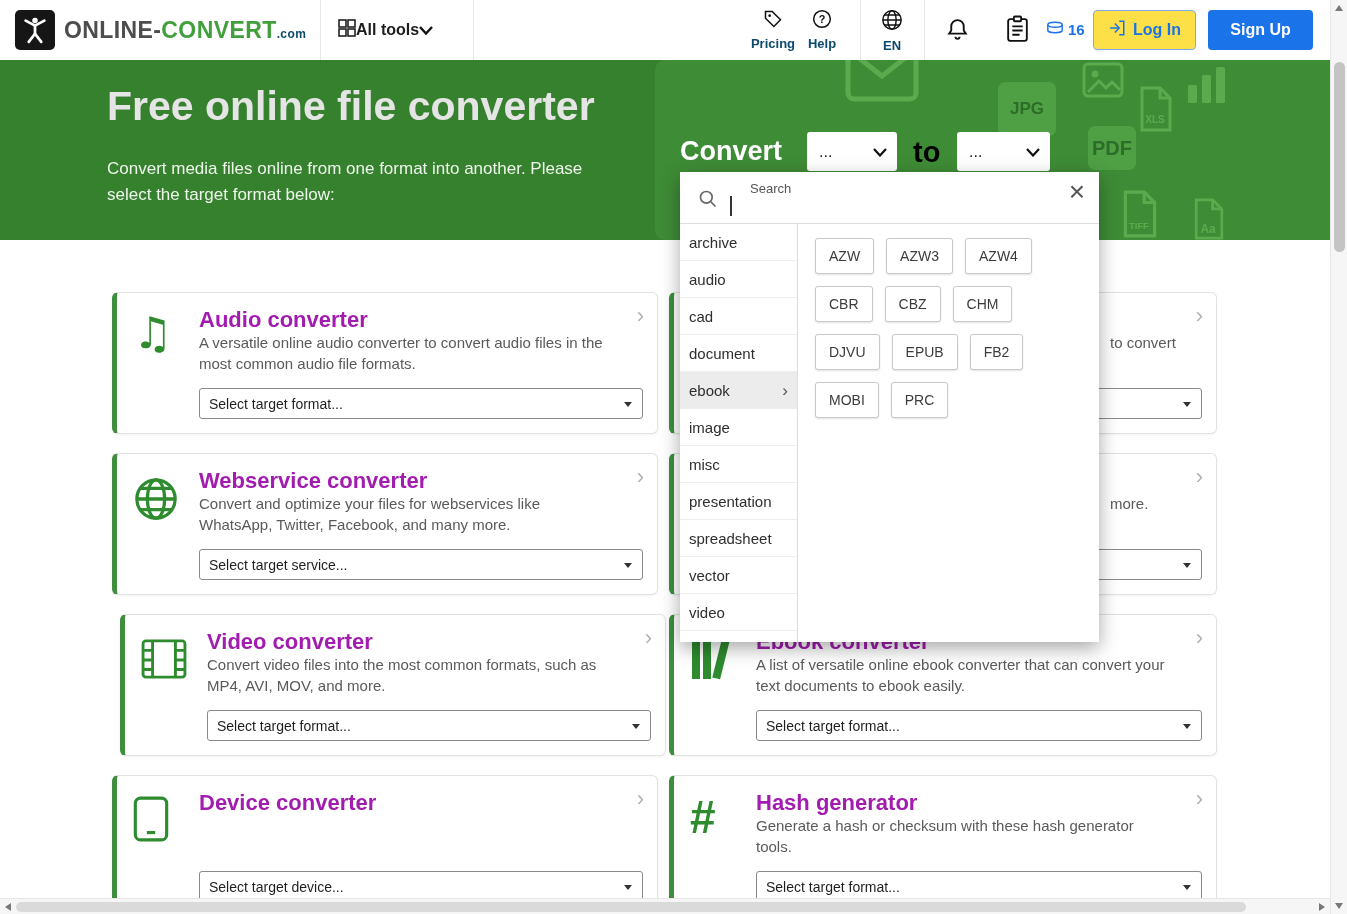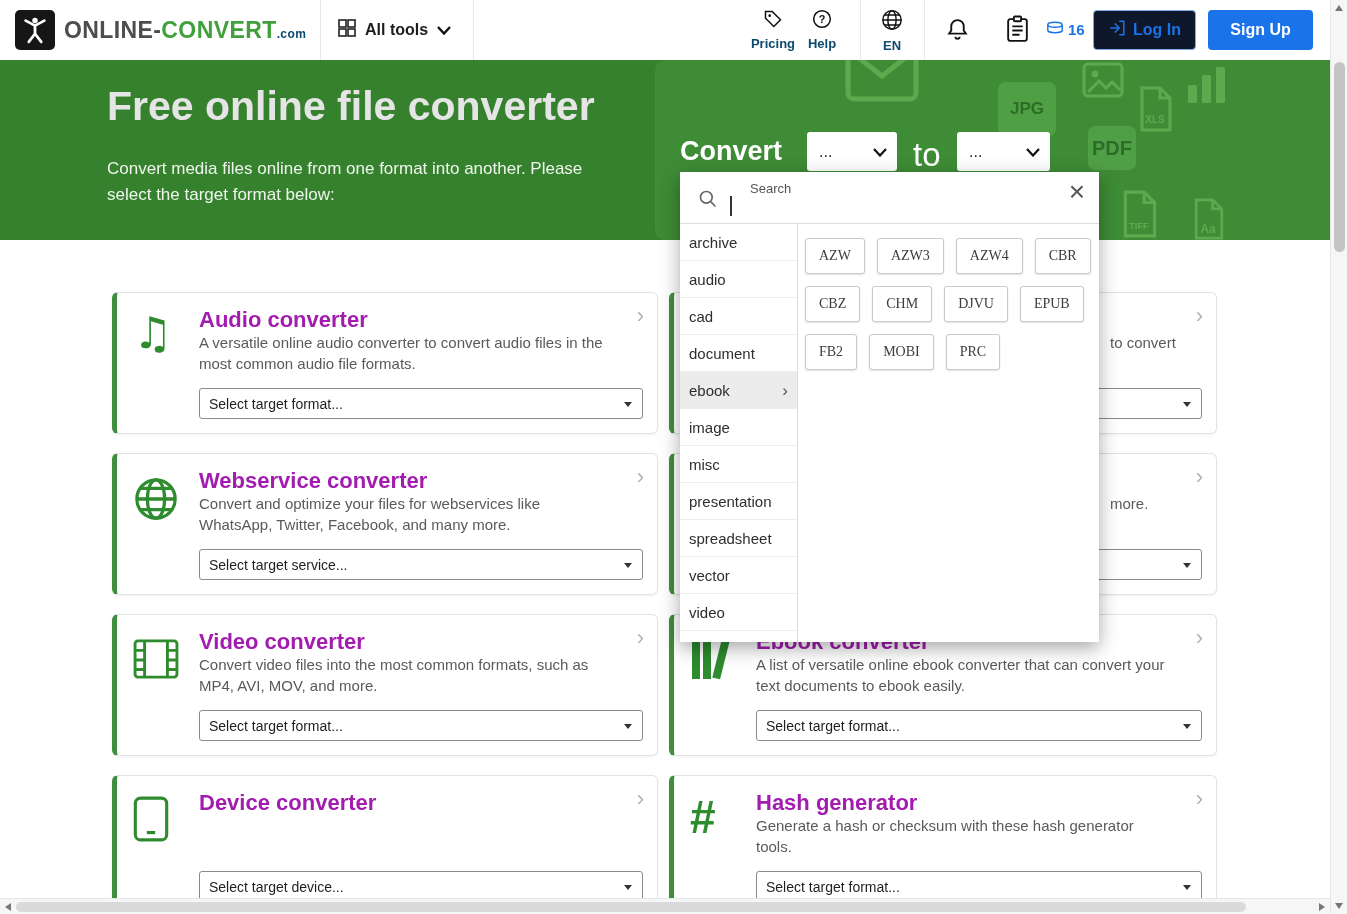--- a/index.html
+++ b/index.html
@@ -8,54 +8,54 @@
 
   
   .hdr { position:absolute; left:0; top:0; width:1347px; height:60px; background:#fff; z-index:60; }
   .logo { position:absolute; left:15px; top:0; height:60px; width:300px; cursor:pointer; }
   .logo-box { position:absolute; left:0; top:10px; width:40px; height:40px; background:#161616; border-radius:5px; display:flex; align-items:center; justify-content:center; }
   .brand { position:absolute; left:49px; top:17px; font-size:23px; font-weight:bold; letter-spacing:.4px; white-space:nowrap; }
   .brand .b1 { color:#4d4d4d; }
   .brand .b2 { color:#42a03c; }
   .brand .b3 { font-size:12px; color:#0c4a6e; }
   .vsep { position:absolute; top:0; width:1px; height:60px; background:#e8e8e8; }
-  .alltools { position:absolute; left:338px; top:0; height:60px; display:flex; align-items:center; gap:9px; cursor:pointer; }
+  .alltools { position:absolute; left:338px; top:0; height:60px; display:flex; align-items:center; cursor:pointer; }
   .alltools .lbl { font-size:16px; font-weight:bold; color:#1d1d1d; }
   .hitem { position:absolute; top:9px; display:flex; flex-direction:column; align-items:center; gap:3px; cursor:pointer; }
   .hitem .lbl { font-size:13px; font-weight:bold; color:#0c4a6e; }
   .iconbtn { position:absolute; cursor:pointer; }
   .credits { position:absolute; left:1046px; top:20px; display:flex; align-items:center; gap:4px; color:#1a73e8; font-weight:bold; font-size:15px; cursor:pointer; }
-  .btn-login { position:absolute; left:1093px; top:10px; width:103px; height:40px; border:1px solid #7ea9e8; border-radius:4px; background:#0f172a; color:#1a73e8; font-weight:bold; font-size:16px; display:flex; align-items:center; justify-content:center; gap:7px; cursor:pointer; }
+  .btn-login { position:absolute; left:1093px; top:10px; width:103px; height:40px; border:1px solid #7ea9e8; border-radius:4px; background:#fde047; color:#1a73e8; font-weight:bold; font-size:16px; display:flex; align-items:center; justify-content:center; gap:7px; cursor:pointer; }
   .btn-signup { position:absolute; left:1208px; top:10px; width:105px; height:40px; border:none; border-radius:4px; background:#1a73e8; color:#fff; font-weight:bold; font-size:16px; display:flex; align-items:center; justify-content:center; cursor:pointer; }
 
   
   .hero { position:absolute; left:0; top:60px; width:1347px; height:180px; background:#36812e; overflow:hidden; }
   .hero-light { position:absolute; left:655px; top:0; width:692px; height:180px; background:#3e8c36; border-radius:10px 0 0 10px; }
   .hero-title { position:absolute; left:107px; top:23px; font-size:41px; font-weight:bold; color:#e5e5e5; }
   .hero-sub { position:absolute; left:107px; top:96px; width:505px; font-size:17px; line-height:26px; color:#eef6ec; }
   .cv-label { position:absolute; left:680px; top:76px; font-size:27px; font-weight:bold; color:#fff; }
-  .cv-to { position:absolute; left:913px; top:76px; font-size:33px; font-weight:normal; color:#ffffff; }
+  .cv-to { position:absolute; left:913px; top:76px; font-size:29px; font-weight:bold; color:#000000; }
   .hero-select { position:absolute; top:72px; height:39px; background:#fff; border-radius:3px; display:flex; align-items:center; justify-content:space-between; padding:0 10px 0 12px; font-size:16px; color:#222; cursor:pointer; }
   .hs-from { left:807px; width:90px; }
   .hs-to { left:957px; width:93px; }
   .decor { position:absolute; color:#5bab4e; }
   .badge { position:absolute; background:#4f9f45; color:#2c6d27; font-weight:bold; border-radius:7px; display:flex; align-items:center; justify-content:center; }
 
   
   .panel { position:absolute; left:680px; top:172px; width:419px; height:470px; background:#fff; box-shadow:0 6px 18px rgba(0,0,0,.35); z-index:50; }
   .psearch { position:absolute; left:0; top:0; width:100%; height:52px; border-bottom:1px solid #ddd; cursor:text; }
   .psearch .mag { position:absolute; left:18px; top:17px; }
   .psearch .slabel { position:absolute; left:70px; top:9px; font-size:13px; color:#555; }
   .caret { position:absolute; left:50px; top:24px; width:2px; height:20px; background:#333; }
   .pclose { position:absolute; right:14px; top:6px; font-size:28px; color:#555; cursor:pointer; line-height:1; }
   .plist { position:absolute; left:0; top:52px; width:118px; bottom:0; border-right:1px solid #ddd; background:#fff; }
   .cat { position:relative; height:37px; line-height:37px; padding-left:9px; font-size:15px; color:#2e2e2e; border-bottom:1px solid #ededed; cursor:pointer; }
   .cat.sel { background:#ececec; }
   .cat .cchev { position:absolute; right:9px; top:0; color:#555; font-size:17px; }
-  .pformats { position:absolute; left:119px; top:52px; right:0; bottom:0; padding:8px 0; display:flex; flex-wrap:wrap; align-content:flex-start;font-family:Liberation Serif, serif; }
+  .pformats { position:absolute; left:119px; top:52px; right:0; bottom:0; padding:8px 10px; display:flex; flex-wrap:wrap; align-content:flex-start; }
   .fmt { margin:6px; padding:10px 13px; border:1px solid #c9c9c9; border-radius:3px; background:#fff; font-size:14px; color:#3c3c3c; box-shadow:0 1px 2px rgba(0,0,0,.12); cursor:pointer; font-family:inherit; line-height:1; }
 
   
   .card { position:absolute; width:546px; height:142px; background:#fff; border:1px solid #e2e2e2; border-left:5px solid #3e8e3e; border-radius:6px; box-shadow:0 1px 3px rgba(0,0,0,.05); }
   .card.rcol { width:548px; }
   .cicon { position:absolute; left:16px; top:18px; width:56px; height:56px; color:#2e8b2e; }
   .glyph-note { font-size:44px; line-height:1; font-family:"DejaVu Sans", sans-serif; color:#2e8b2e; }
   .glyph-hash { font-size:46px; line-height:1; font-weight:bold; color:#2e8b2e; }
   .ctitle { position:absolute; left:82px; top:14px; font-size:22px; font-weight:bold; color:#a21caf; }
   .cdesc { position:absolute; left:82px; top:39px; width:414px; font-size:15px; line-height:21px; color:#5a5a5a; }
@@ -170,21 +170,21 @@
     </span>
     <div class="ctitle">Webservice converter</div>
     <div class="cdesc">Convert and optimize your files for webservices like WhatsApp, Twitter, Facebook, and many more.</div>
     <div class="cchev2">›</div>
     <div class="cselect">
         <span>Select target service...</span>
         <span class="selarrow"></span>
       </div>
   </div>
 
-  <div class="card" style="left:112px; top:614px;padding-left:43px;">
+  <div class="card" style="left:120px; top:614px;padding-left:43px;">
     <span class="cicon" style="top:24px;">
       <svg width="46" height="40" viewBox="0 0 48 42" fill="none" stroke="#2e8b2e" stroke-width="3">
           <rect x="2" y="2" width="44" height="38" rx="3"></rect>
           <path d="M12 2 v38 M36 2 v38 M2 12 h10 M2 22 h10 M2 32 h10 M36 12 h10 M36 22 h10 M36 32 h10"></path>
         </svg>
     </span>
     <div class="ctitle">Video converter</div>
     <div class="cdesc">Convert video files into the most common formats, such as MP4, AVI, MOV, and more.</div>
     <div class="cchev2">›</div>
     <div class="cselect">

